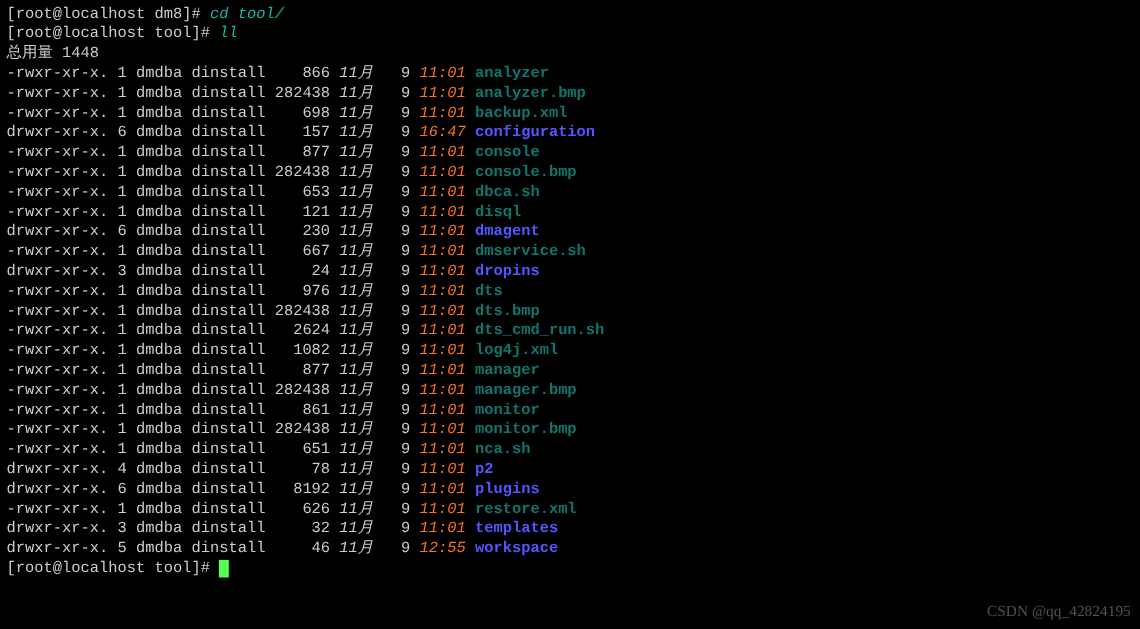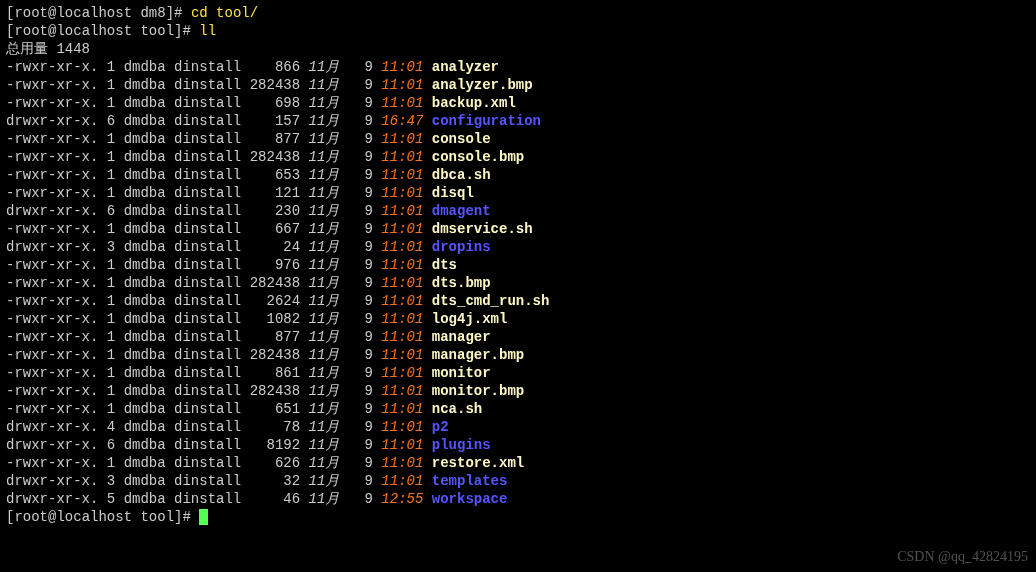--- a/index.html
+++ b/index.html
@@ -9,28 +9,28 @@
       font-family: "Consolas", "Courier New", monospace;
       font-size: 14px;
       line-height: 18px;
       padding: 4px 6px;
       width: 1036px;
       height: 572px;
       overflow: hidden;
       position: relative;
     }
     .line { white-space: pre; }
-    .cmd { color: #fde047; }
+    .cmd { color: #14b8a6; font-style: italic; }
     .perms { color: #ccc; display: inline-block; }
     .links { color: #ccc; }
     .owner { color: #ccc; }
     .group { color: #ccc; }
     .month { color: #ccc; font-style: italic; }
     .time { color: #f97316; font-style: italic; }
-    .fn-exec { color: #fef9c3; font-weight: bold; }
+    .fn-exec { color: #0f766e; font-weight: bold; }
     .fn-dir { color: #5555ff; font-weight: bold; }
     .cursor {
       display: inline-block;
       width: 9px;
       height: 16px;
       background: #55ff55;
       vertical-align: text-bottom;
     }
     .watermark {
       position: absolute;

